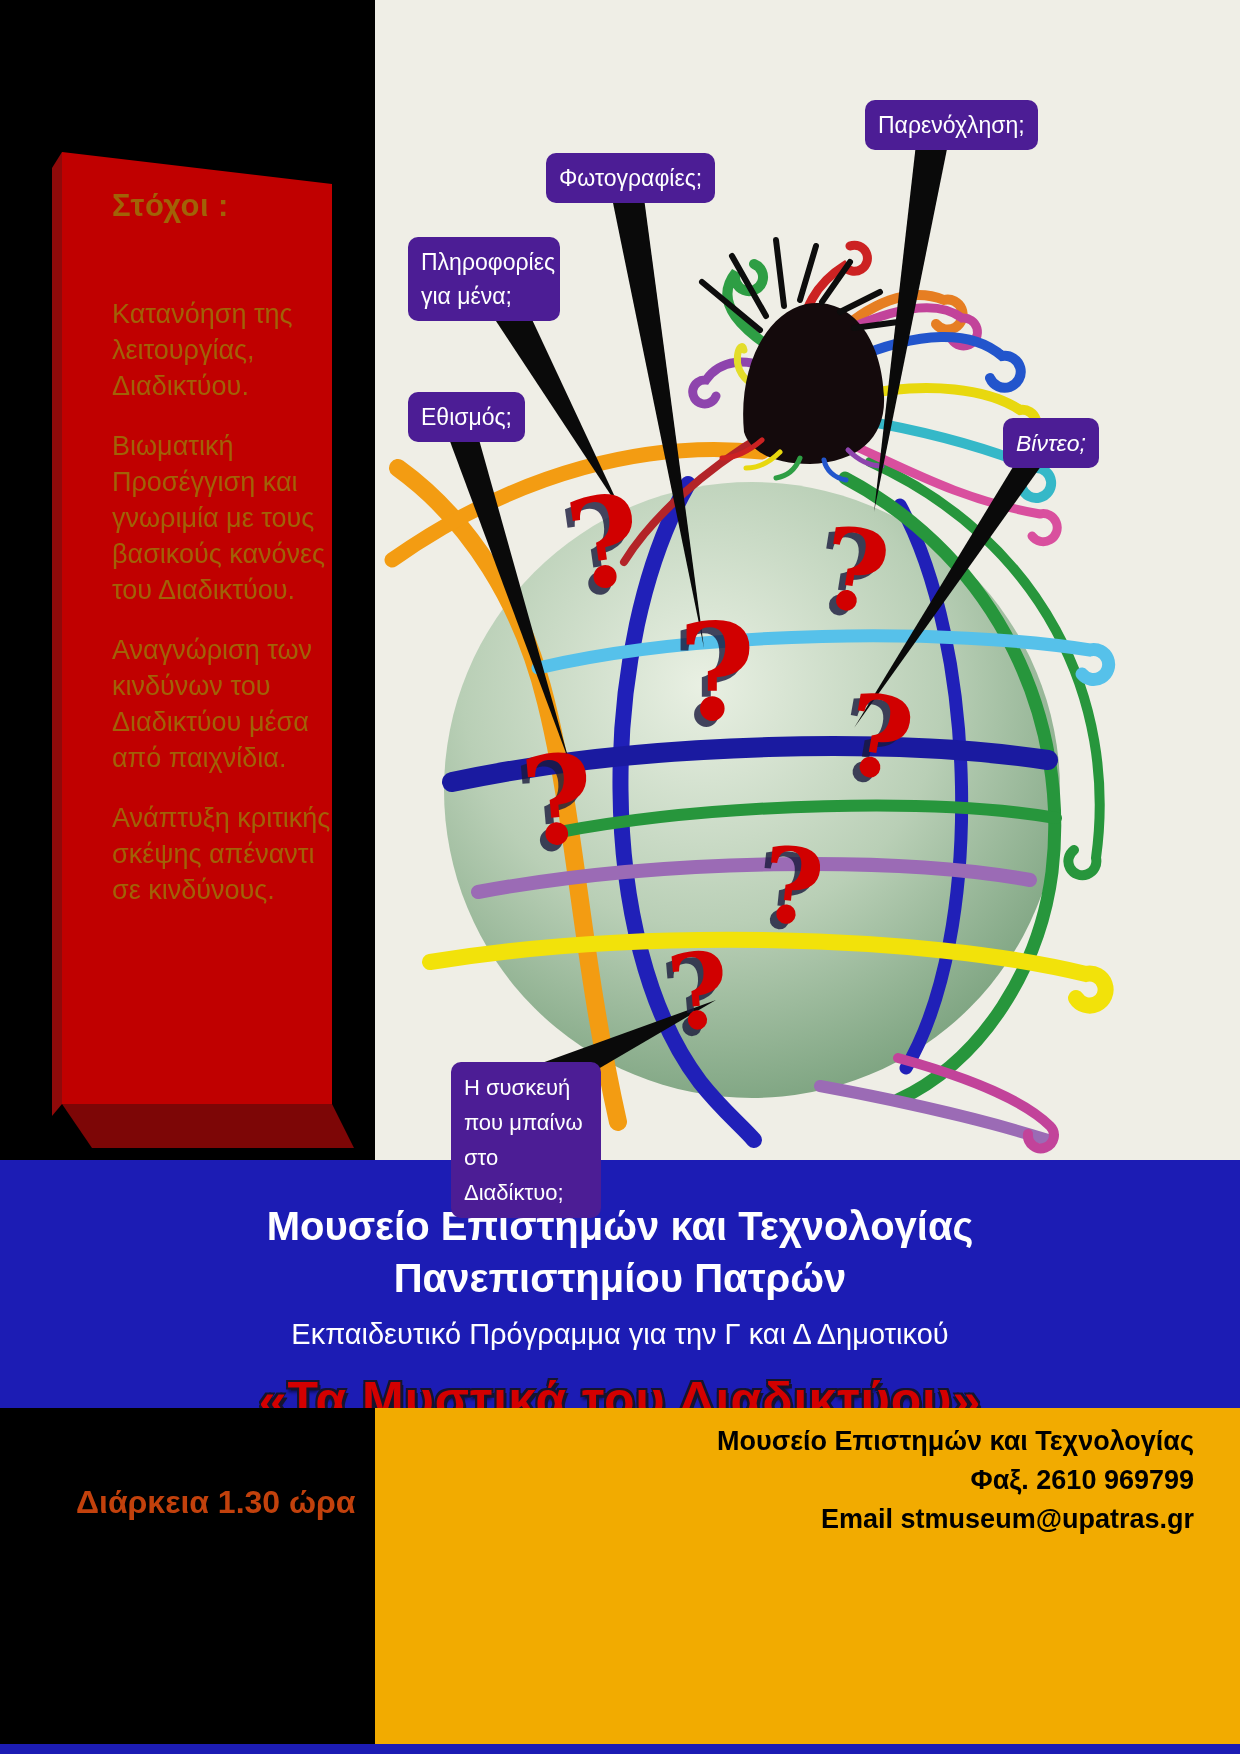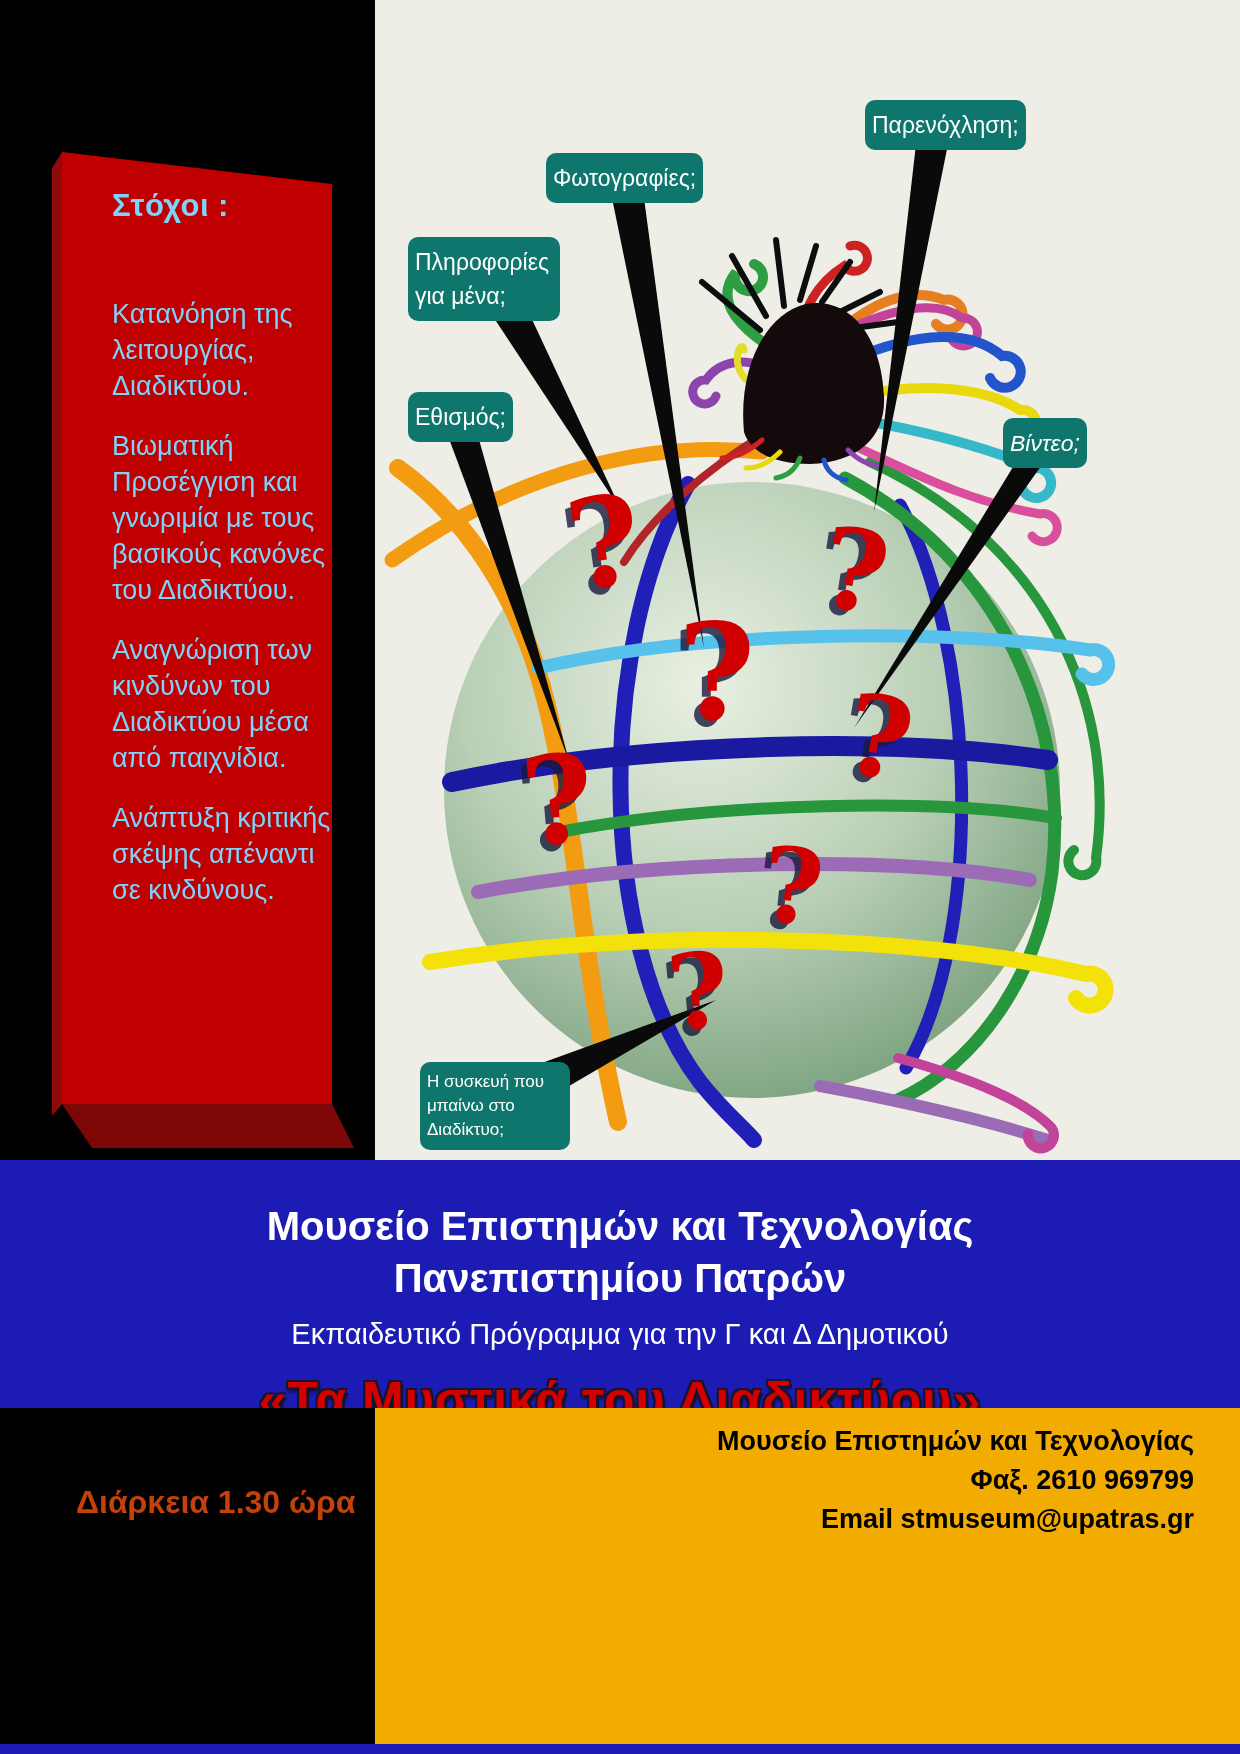--- a/index.html
+++ b/index.html
@@ -14,30 +14,30 @@
   html,body{background:#555;}
   body{font-family:"Liberation Sans",sans-serif;}
   .poster{
     position:relative;width:1240px;height:1754px;background:#000;overflow:hidden;
     margin:0 auto;
   }
   .cream{position:absolute;left:375px;top:0;width:865px;height:1160px;background:var(--cream);z-index:0;}
   .artwork{position:absolute;left:0;top:0;width:1240px;height:1754px;z-index:1;pointer-events:none;}
 
   
-  .goals{position:absolute;left:112px;top:188px;width:222px;color:#7dd3fc;z-index:2;}
+  .goals{position:absolute;left:112px;top:188px;width:222px;color:#a16207;z-index:2;}
   .goals h2{font-size:31px;font-weight:bold;letter-spacing:.5px;margin-bottom:72px;}
   .goals p{font-size:27px;line-height:36px;margin:0 0 24px 0;}
 
   
   .bubble{
-    position:absolute;background:#0f766e;color:#fff;border-radius:10px;
-    font-size:23px;line-height:34px;padding:8px 7px;z-index:3;
+    position:absolute;background:#4c1d95;color:#fff;border-radius:10px;
+    font-size:23px;line-height:34px;padding:8px 13px;z-index:3;
   }
-  .bubble.small{font-size:17px;line-height:24px;}
+  .bubble.small{font-size:22px;line-height:35px;margin-left:31px;}
 
   
   .qm{
     position:absolute;z-index:2;color:#d10000;font-family:"DejaVu Serif",serif;font-weight:bold;
     text-shadow:-6px 6px 0 rgba(25,25,60,.8);
   }
 
   
   .blueband{
     position:absolute;left:0;top:1160px;width:1240px;height:248px;background:var(--blue-band);

